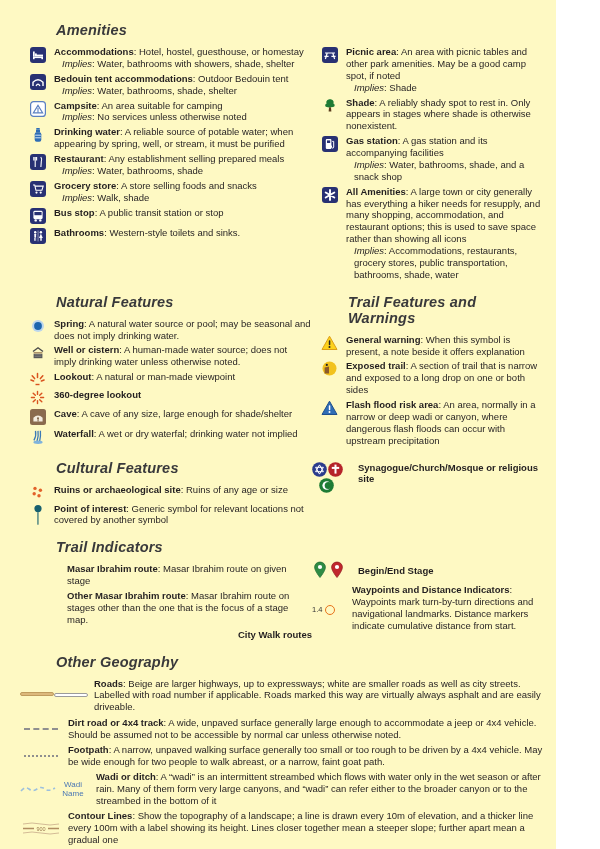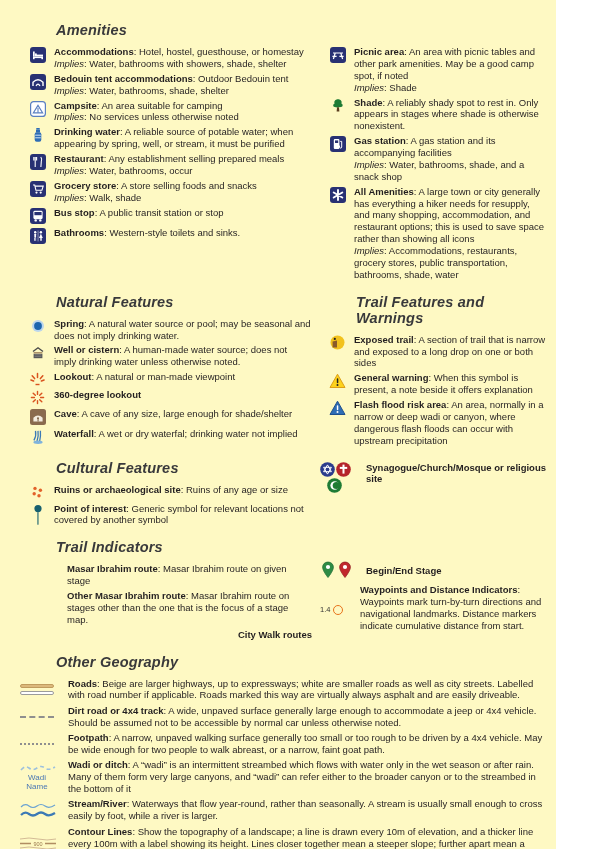--- a/index.html
+++ b/index.html
@@ -1,47 +1,47 @@
 <!DOCTYPE html>
 <html><head>
 <meta charset="utf-8">
 <style>
   html,body{margin:0;padding:0;background:#fff;}
   .page{width:556px;height:849px;box-sizing:border-box;padding:22px 10px 0 20px;overflow:hidden;
         font-family:"Liberation Sans",sans-serif;background:#fef9c3;}
   h2.sec{font-size:14.5px;font-style:italic;font-weight:bold;color:#39393b;margin:10px 0 8px 36px;letter-spacing:.2px;}
   h2.first{margin-top:0;}
-  .cols{display:flex;gap:8px;}
+  .cols{display:flex;gap:0;}
   .cl{width:292px;flex:none;}
   .cr{flex:1;min-width:0;}
   .it{display:flex;margin:0 0 3px 8px;}
   .ic{flex:0 0 19px;margin-right:7px;display:flex;justify-content:center;align-items:flex-start;padding-top:1px;}
   .ic svg{display:block;}
   .tx{margin:0;font-size:9.5px;line-height:1.25;color:#231f20;}
   .tx b{font-weight:bold;}
-  .imp{display:block;}
+  .imp{display:block;margin-left:8px;}
   .imp i{font-style:italic;}
   
   .itl{display:flex;margin:0 0 3px 0;justify-content:flex-end;}
   .icl{flex:0 0 42px;margin-right:5px;padding-top:4px;}
   .dash1{width:37px;border-top:3.5px dashed #c1272d;}
   .dash2{width:37px;border-top:3.5px dashed #e5a3a5;}
   .dash3{width:37px;border-top:3px dashed #7a5c9e;}
   .pad-cult{padding-top:12px;}
   
   .rel{flex:0 0 40px;margin-right:6px;display:flex;flex-wrap:wrap;width:34px;}
   .rel svg{margin:0 1px 1px 0;}
   
   .pins{display:flex;}
   .wp{display:flex;align-items:center;gap:3px;padding-top:3px;}
   .wp-num{font-size:7.5px;color:#333;}
   .wp-circle{width:8px;height:8px;border:1.6px solid #e8731a;border-radius:50%;}
   
   .itg{display:flex;margin:0 0 3.5px 0;}
-  .icg{flex:0 0 42px;margin-right:6px;display:flex;flex-direction:column;justify-content:center;align-items:flex-start;}
+  .icg{flex:0 0 42px;margin-right:6px;display:flex;flex-direction:row;justify-content:center;align-items:center;}
   .road-top{width:34px;height:4px;background:#dcb97c;border:1px solid #c09c5e;border-radius:2px;box-sizing:border-box;margin-bottom:3px;}
   .road-bot{width:34px;height:4px;background:#fff;border:1px solid #9b9b9b;border-radius:2px;box-sizing:border-box;}
   .dirt{width:34px;border-top:2px dashed #8f8f8f;}
   .foot{width:34px;border-top:2px dotted #8f8f8f;}
   .wadi-label{font-size:8px;line-height:1.15;color:#4a77b4;text-align:center;width:34px;}
   .sw{width:32px;height:9px;}
   .sw-built{background:#d9d9d9;}
   .sw-forest{background:#72c16f;}
 </style>
 </head>
@@ -114,21 +114,21 @@
         <span class="ic">
           <svg width="16" height="16" viewBox="0 0 16 16">
               <rect width="16" height="16" rx="3" fill="#283173"></rect>
               <g stroke="#fff" stroke-width="1.1" fill="none">
                 <path d="M3.8 3v3.4 M5.2 3v3.4 M6.6 3v3.4 M5.2 6.4V13"></path>
                 <path d="M10.8 3 q1.6 2.2 .5 4.6 L10.9 13"></path>
               </g>
             </svg>
         </span>
         <p class="tx"><b>Restaurant</b><span>: Any establishment selling prepared meals</span>
-          <span class="imp"><i>Implies</i><span>: Water, bathrooms, occur</span></span>
+          <span class="imp"><i>Implies</i><span>: Water, bathrooms, shade</span></span>
         </p>
       </div>
 
       <div class="it">
         <span class="ic">
           <svg width="16" height="16" viewBox="0 0 16 16">
               <rect width="16" height="16" rx="3" fill="#283173"></rect>
               <g stroke="#fff" stroke-width="1.1" fill="none">
                 <path d="M3 4h1.7l1.2 5.2h6l1.3-4.1H5.1"></path>
               </g>
@@ -303,38 +303,38 @@
         <p class="tx"><b>Waterfall</b><span>: A wet or dry waterfal; drinking water not implied</span></p>
       </div>
     </div>
 
     <div class="cr">
       <h2 class="sec">Trail Features and Warnings</h2>
 
 
       <div class="it">
         <span class="ic">
+          <svg width="17" height="16" viewBox="0 0 17 16">
+              <path d="M8.5 1.2 L16 14.5 H1 Z" fill="#fdd21c" stroke="#dd9f16" stroke-width="1"></path>
+              <rect x="7.8" y="5.2" width="1.5" height="5" rx="0.7" fill="#222"></rect>
+              <circle cx="8.5" cy="12" r="1" fill="#222"></circle>
+            </svg>
+        </span>
+        <p class="tx"><b>General warning</b><span>: When this symbol is present, a note beside it offers explanation</span></p>
+      </div>
+
+      <div class="it">
+        <span class="ic">
           <svg width="15" height="15" viewBox="0 0 15 15">
               <circle cx="7.5" cy="7.5" r="7" fill="#f2c21d"></circle>
               <path d="M2.6 12.4 V6.6 L7 5.4 V12.4 Z" fill="#8a5a2a"></path>
               <circle cx="4.8" cy="3.9" r="1.1" fill="#222"></circle>
             </svg>
         </span>
         <p class="tx"><b>Exposed trail</b><span>: A section of trail that is narrow and exposed to a long drop on one or both sides</span></p>
-      </div>
-
-      <div class="it">
-        <span class="ic">
-          <svg width="17" height="16" viewBox="0 0 17 16">
-              <path d="M8.5 1.2 L16 14.5 H1 Z" fill="#fdd21c" stroke="#dd9f16" stroke-width="1"></path>
-              <rect x="7.8" y="5.2" width="1.5" height="5" rx="0.7" fill="#222"></rect>
-              <circle cx="8.5" cy="12" r="1" fill="#222"></circle>
-            </svg>
-        </span>
-        <p class="tx"><b>General warning</b><span>: When this symbol is present, a note beside it offers explanation</span></p>
       </div>
 
       <div class="it">
         <span class="ic">
           <svg width="17" height="16" viewBox="0 0 17 16">
               <path d="M8.5 1.2 L16 14.5 H1 Z" fill="#2f6db5" stroke="#1f4f8c" stroke-width="1"></path>
               <rect x="7.8" y="5.2" width="1.5" height="5" rx="0.7" fill="#fff"></rect>
               <circle cx="8.5" cy="12" r="1" fill="#fff"></circle>
             </svg>
         </span>
@@ -469,29 +469,20 @@
     <div class="itg">
       <span class="icg">
         <svg width="36" height="10" viewBox="0 0 36 10">
             <path d="M1 7 q4 -5 8 -2 q4 3 8 0 q4 -3 8 0 q4 3 10 -1" stroke="#9cc0de" stroke-width="1.6" stroke-dasharray="4 3" fill="none"></path>
           </svg>
         <span class="wadi-label">Wadi Name</span>
       </span>
       <p class="tx"><b>Wadi or ditch</b><span>: A “wadi” is an intermittent streambed which flows with water only in the wet season or after rain. Many of them form very large canyons, and “wadi” can refer either to the broader canyon or to the streambed in the bottom of it</span></p>
     </div>
 
-    <div class="itg">
-      <span class="icg">
-        <svg width="36" height="17" viewBox="0 0 36 17">
-            <path d="M1 5 q4 -4 8 -1 q4 3 8 0 q4 -3 8 0 q4 3 10 -1" stroke="#6aa2d2" stroke-width="1.2" fill="none"></path>
-            <path d="M1 13 q4 -4 8 -1 q4 3 8 0 q4 -3 8 0 q4 3 10 -1" stroke="#3c7ab5" stroke-width="2.2" fill="none"></path>
-          </svg>
-      </span>
-      <p class="tx"><b>Stream/River</b><span>: Waterways that flow year-round, rather than seasonally. A stream is usually small enough to cross easily by foot, while a river is larger.</span></p>
-    </div>
 
     <div class="itg">
       <span class="icg">
         <svg width="36" height="15" viewBox="0 0 36 15">
             <path d="M0 3 q9 -2 18 0 t18 0" stroke="#c8ab8a" stroke-width="0.8" fill="none"></path>
             <path d="M0 12 q9 -2 18 0 t18 0" stroke="#c8ab8a" stroke-width="0.8" fill="none"></path>
             <path d="M0 7.5 h11 M25 7.5 h11" stroke="#b08d62" stroke-width="1.6"></path>
             <text x="18" y="9.5" font-size="5.5" fill="#9a7a50" text-anchor="middle">900</text>
           </svg>
       </span>

